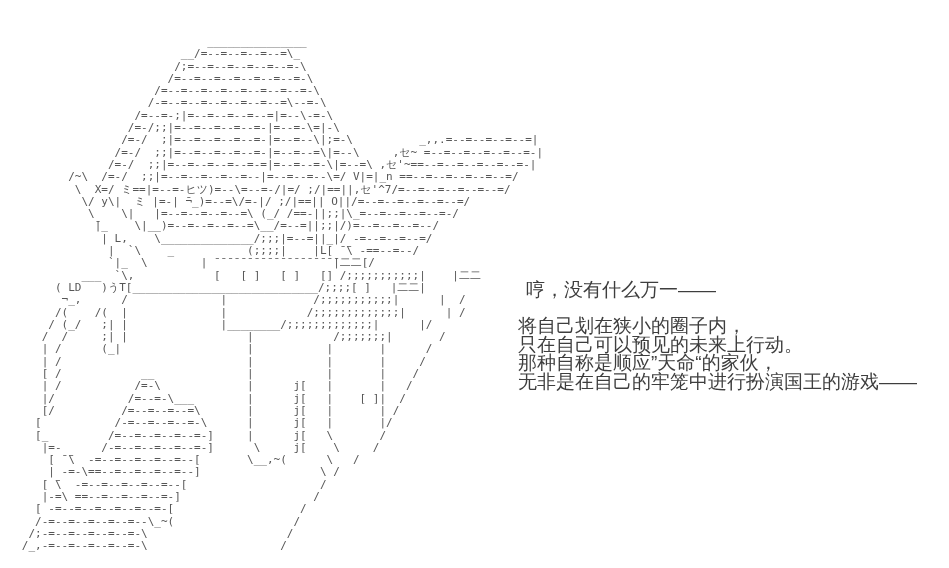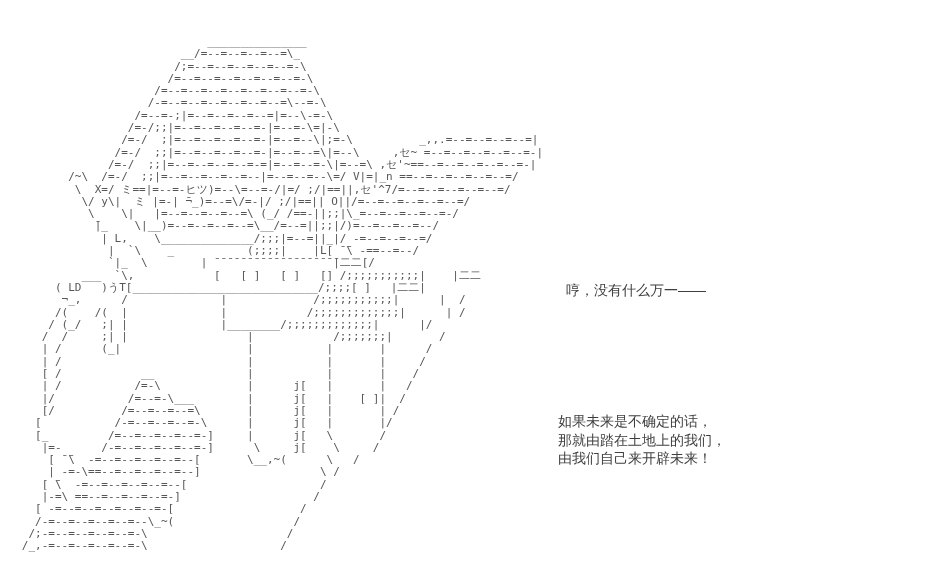--- a/index.html
+++ b/index.html
@@ -17,25 +17,24 @@
     font-family:"DejaVu Sans Mono", monospace;
     font-size:11px;
     line-height:12.3px;
     letter-spacing:0;
     color:#565656;
     white-space:pre;
   }
   .dialogue{
     position:absolute;
     font-family:"Liberation Sans", sans-serif;
-    font-size:14px;
+    font-size:19px;
     color:#3e3e3e;
     white-space:pre-line;
     line-height:18.6px;
-    margin-left:40px;
   }
   .d-opening{left:526px;top:281px;}
   .d-para1{left:518px;top:317px;}
   .d-para2{left:518px;top:412px;}
   .d-closing{left:518px;top:480px;}
 </style>
 </head>
 <body>
 
 <div class="stage">
@@ -77,18 +76,19 @@
        | -=-\==--=--=--=--=--]                  \ /
       [ ̄\  -=--=--=--=--=--[                    /
       |-=\ ==--=--=--=--=-]                    /
      [ -=--=--=--=--=--=-[                   /
      /-=--=--=--=--=--\_~(                  /
     /;-=--=--=--=--=-\                     /
    /_,-=--=--=--=--=-\                    /</pre>
 
   <div class="dialogue d-opening">哼，没有什么万一——</div>
 
+  <div class="dialogue d-para1">将自己划在狭小的圈子内，
+只在自己可以预见的未来上行动。
+那种自称是顺应”天命“的家伙，
+无非是在自己的牢笼中进行扮演国王的游戏——</div>
 
-  <div class="dialogue d-para2">如果未来是不确定的话，
-那就由踏在土地上的我们，
-由我们自己来开辟未来！</div>
 
 </div>
 
 </body></html>

